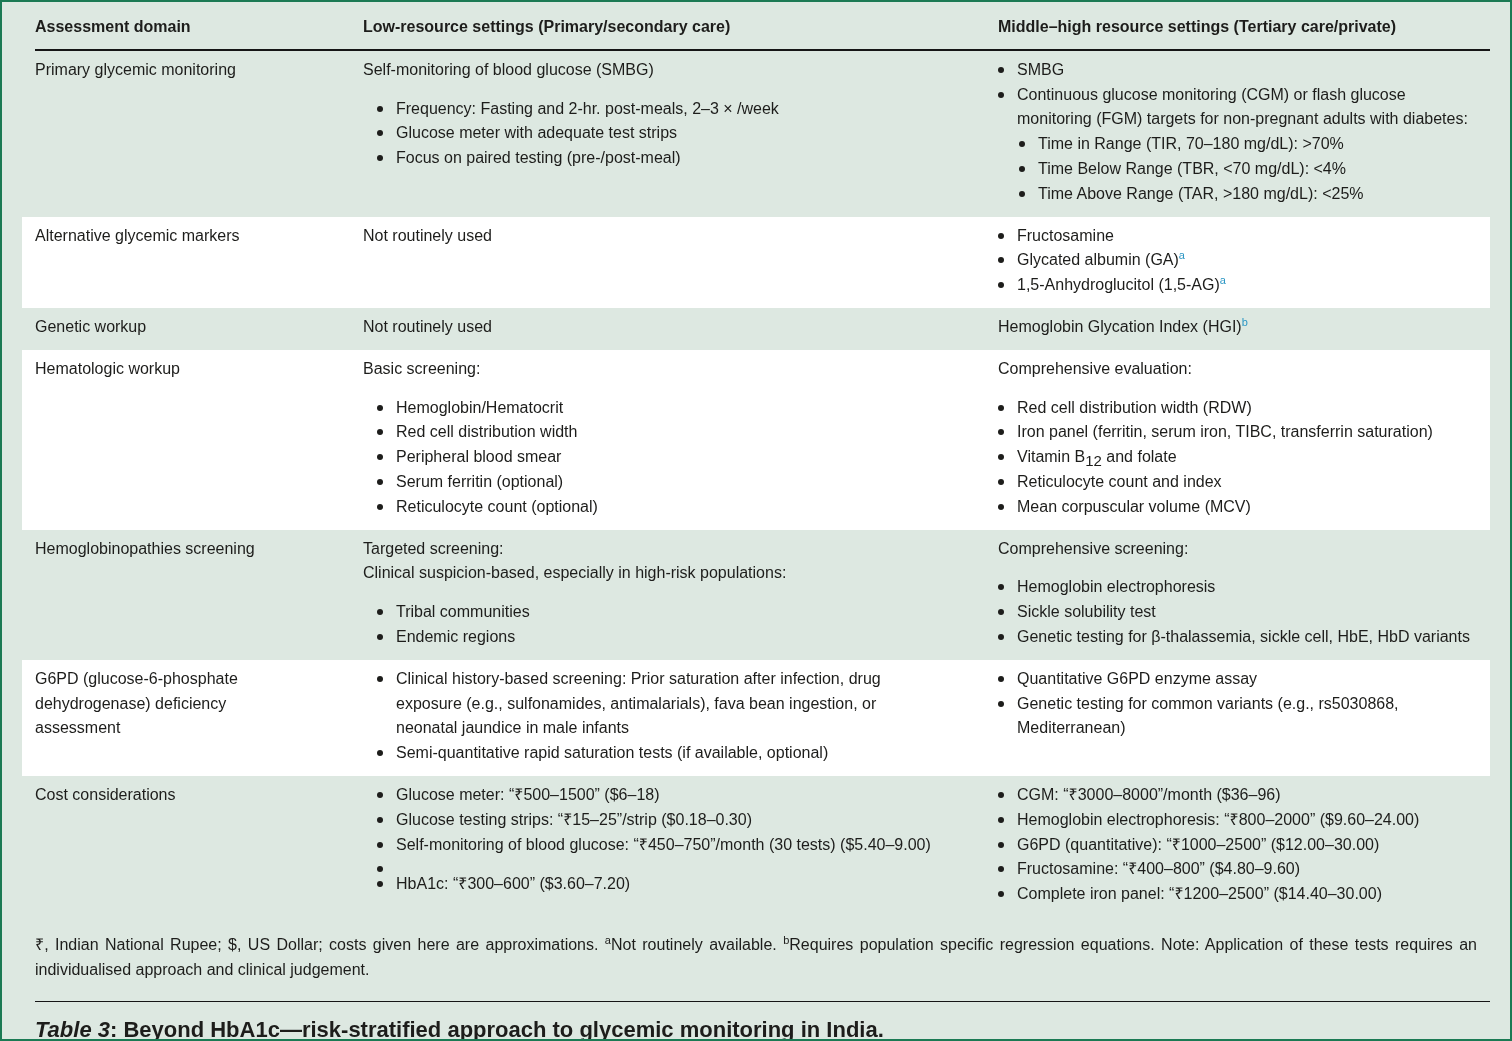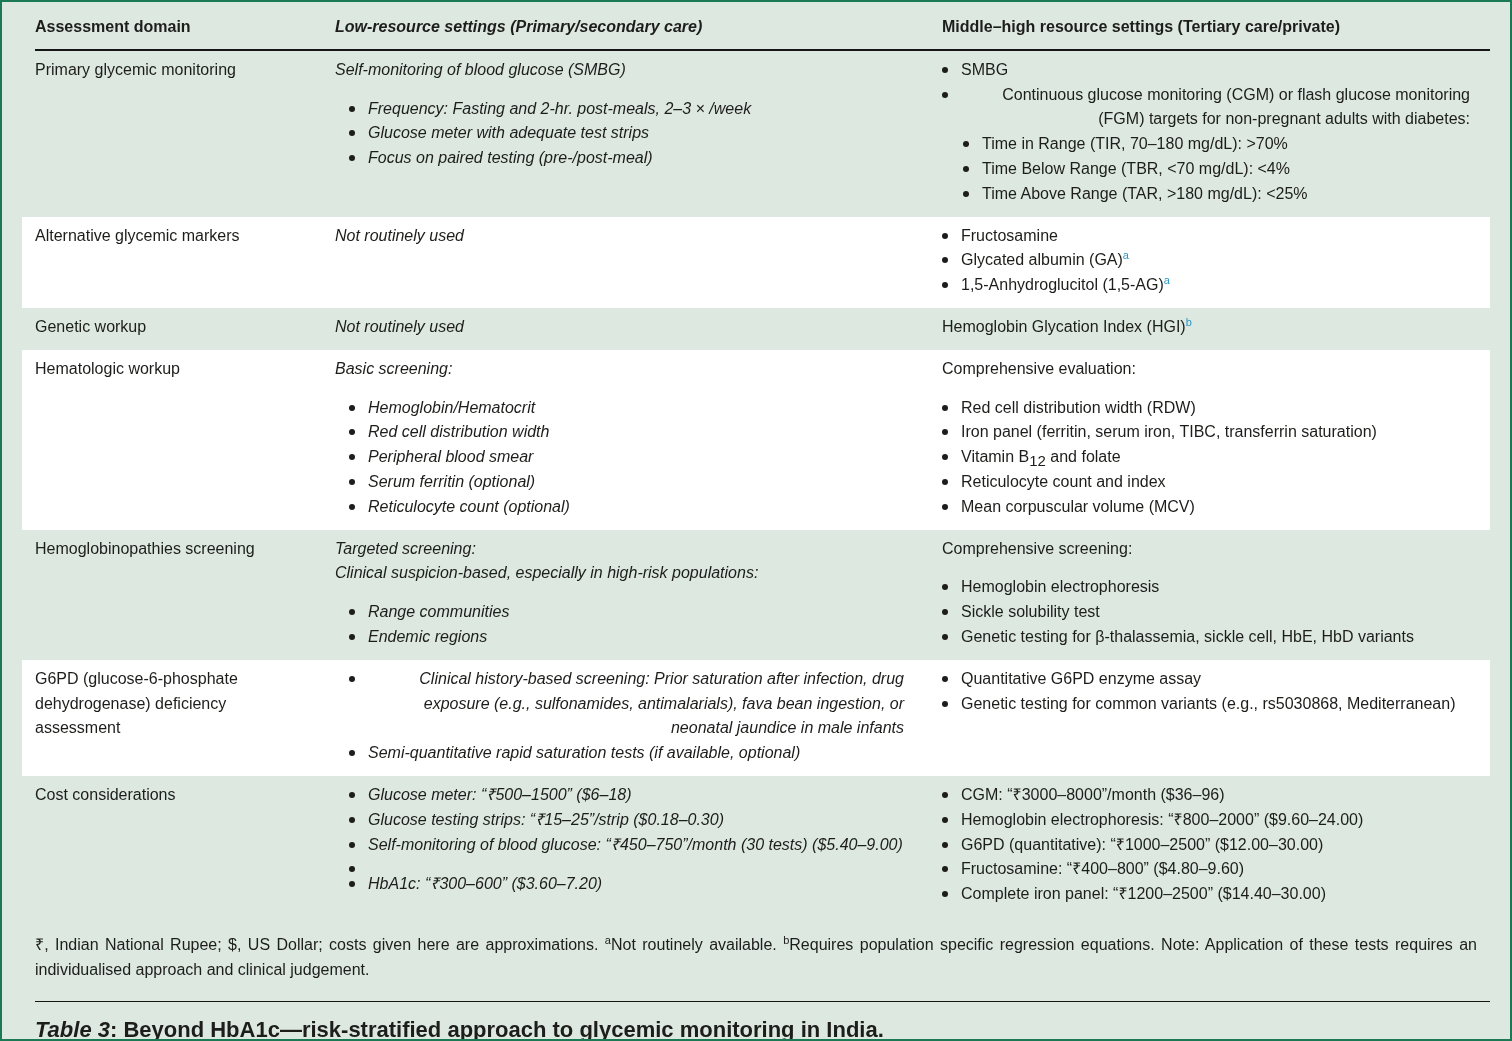--- a/index.html
+++ b/index.html
@@ -3,32 +3,32 @@
 <meta charset="utf-8">
 <style>
   html,body{margin:0;padding:0;background:#ffffff;}
   body{width:1512px;height:1041px;font-family:"Liberation Sans",sans-serif;}
   .frame{
     box-sizing:border-box;width:1512px;height:1041px;
     border:2px solid #1b7a54;background:#dde8e1;
     padding:0 20px;overflow:hidden;color:#1d1d1b;
     font-size:16px;line-height:1.55;display:flex;flex-direction:column;
   }
-  .grid3{display:grid;grid-template-columns:313px 607px 1fr;}
+  .grid3{display:grid;grid-template-columns:313px 607px 1fr;gap:28px;}
   .thead{font-weight:700;padding:13px 0 9px 0;}
   .thead .c1{padding-left:13px;}
   .head-rule{border-bottom:2px solid #161616;margin-left:13px;height:0;}
   .trow{padding:7px 0 10px 0;}
   .trow:nth-child(even){background:#ffffff;}
   .c1{padding-left:13px;padding-right:26px;}
-  .c2{padding-right:38px;font-style:italic;}
+  .c2{padding-right:38px;}
   .c3{padding-right:20px;}
   .line{min-height:24px;}
   .line + .bullets, .bullets + .line, .line + .line.spaced{margin-top:14px;}
-  .bitem{display:flex;align-items:flex-start;text-align:right;}
+  .bitem{display:flex;align-items:flex-start;}
   .dot{flex:0 0 auto;width:6px;height:6px;border-radius:50%;background:#1d1d1b;margin:9px 13px 0 0;}
   .c2 .bullets > .bitem{padding-left:14px;}
   .sub{margin-left:21px;}
   sup{font-size:11px;line-height:0;vertical-align:super;}
   sub{font-size:15px;line-height:0;vertical-align:sub;}
   .sup-b{color:#2b96c4;}
   .footnote{margin:16px 13px 0 13px;text-align:justify;}
   .cap-rule{border-bottom:1.5px solid #161616;margin:18px 0 0 13px;height:0;}
   .caption{font-weight:700;margin:11px 0 0 13px;font-size:22px;}
   .caption .prefix{font-style:italic;}
@@ -178,21 +178,21 @@
         </div>
       </div>
       <div class="grid3 trow">
         <div class="c1">Hemoglobinopathies screening</div>
         <div class="c2">
           <div class="line">Targeted screening:</div>
           <div class="line">Clinical suspicion-based, especially in high-risk populations:</div>
           <div class="bullets">
             <div class="bitem">
               <span class="dot"></span>
-              <span class="btext">Range communities</span>
+              <span class="btext">Tribal communities</span>
             </div>
             <div class="bitem">
               <span class="dot"></span>
               <span class="btext">Endemic regions</span>
             </div>
           </div>
         </div>
         <div class="c3">
           <div class="line">Comprehensive screening:</div>
           <div class="bullets">

